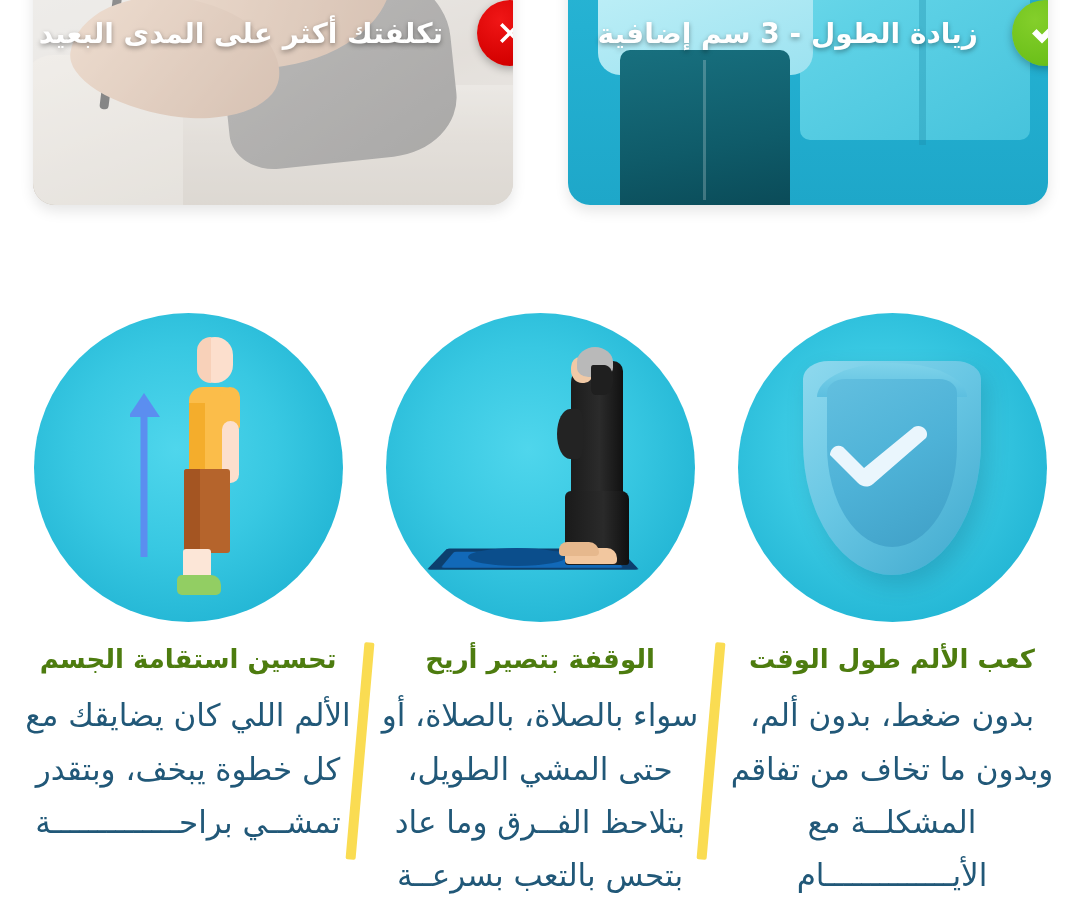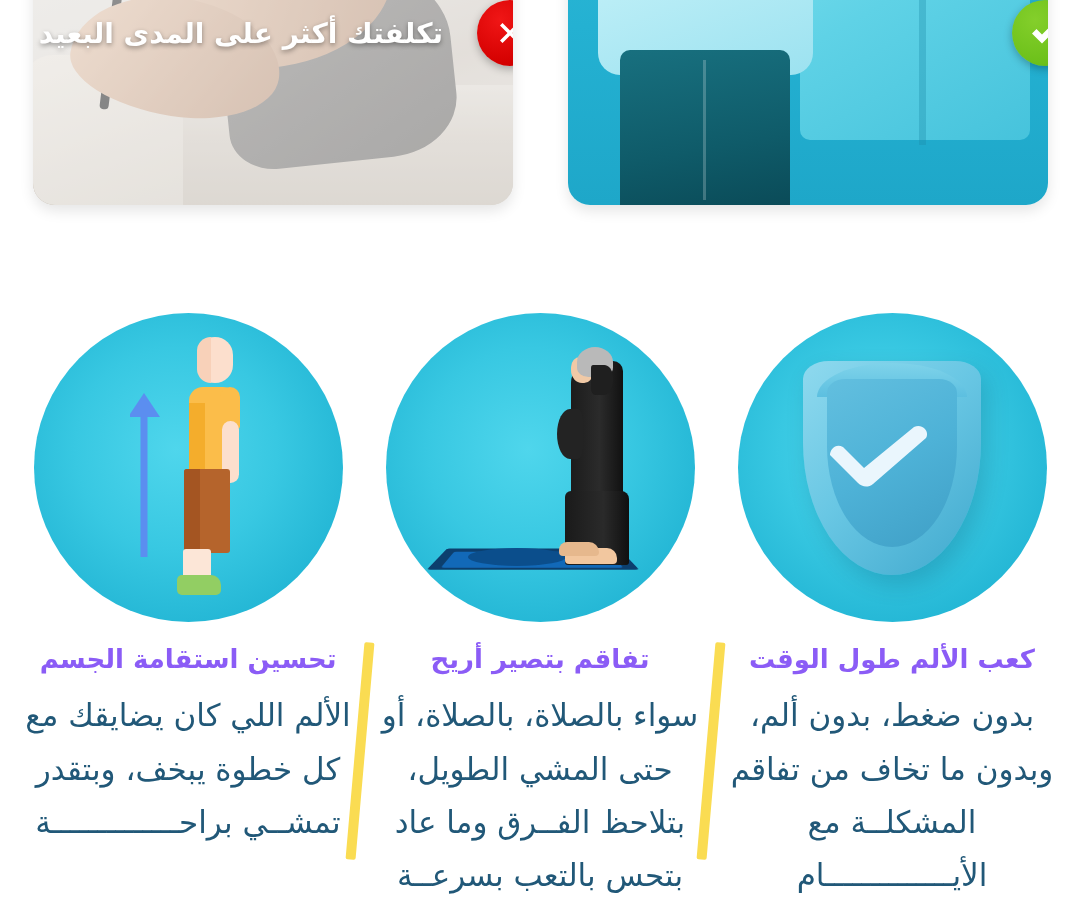--- a/index.html
+++ b/index.html
@@ -195,21 +195,21 @@
     position: relative;
     overflow: hidden;
     background: radial-gradient(circle at 46% 44%, #4fd6ec 0%, #38c8e2 42%, #22b5d4 78%, #1aa9cb 100%);
     flex: none;
   }
 
   .feature-title {
     margin-top: 22px;
     font-size: 26px;
     font-weight: bold;
-    color: #8b5cf6;
+    color: #4d7c0f;
     text-align: center;
     line-height: 1.2;
     white-space: nowrap;
   }
 
   .feature-body {
     margin-top: 14px;
     font-size: 31px;
     color: #215878;
     text-align: center;
@@ -452,20 +452,21 @@
 
     <div class="compare-card positive">
       <div class="photo photo-positive">
         <div class="person-left"></div>
         <div class="placket"></div>
         <div class="person-right"></div>
 
         <div class="jeans"></div>
         <div class="jeans-seam"></div>
       </div>
+      <div class="card-label nowrap">زيادة الطول - 3 سم إضافية</div>
       <div class="badge badge-check">
         <svg viewBox="0 0 40 40" aria-hidden="true">
           <path d="M7 20.5 L11.5 16 L17 21.5 L29 9.5 L33.5 14 L17 30.5 Z" fill="#ffffff"></path>
         </svg>
       </div>
     </div>
 
   </div>
 
   <div class="features">
@@ -494,21 +495,21 @@
           <div class="robe"></div>
           <div class="robe-belly"></div>
           <div class="robe-flare"></div>
           <div class="foot"></div>
           <div class="foot2"></div>
           <div class="face"></div>
           <div class="head-grey"></div>
           <div class="beard"></div>
         </div>
       </div>
-      <div class="feature-title">تفاقم بتصير أريح</div>
+      <div class="feature-title">الوقفة بتصير أريح</div>
       <div class="feature-body">سواء بالصلاة، بالصلاة، أو حتى المشي الطويل، بتلاحظ الفــرق وما عاد بتحس بالتعب بسرعــة</div>
     </div>
 
     <div class="feature">
       <div class="feature-circle">
         <div class="posture-wrap">
           <svg class="p-arrow" viewBox="0 0 34 176" aria-hidden="true">
             <path d="M14 176 L14 34 L14 34" stroke="#5b8ef0" stroke-width="7" fill="none" stroke-linecap="round"></path>
             <path d="M14 12 L30 36 L-2 36 Z" fill="#5b8ef0"></path>
           </svg>

